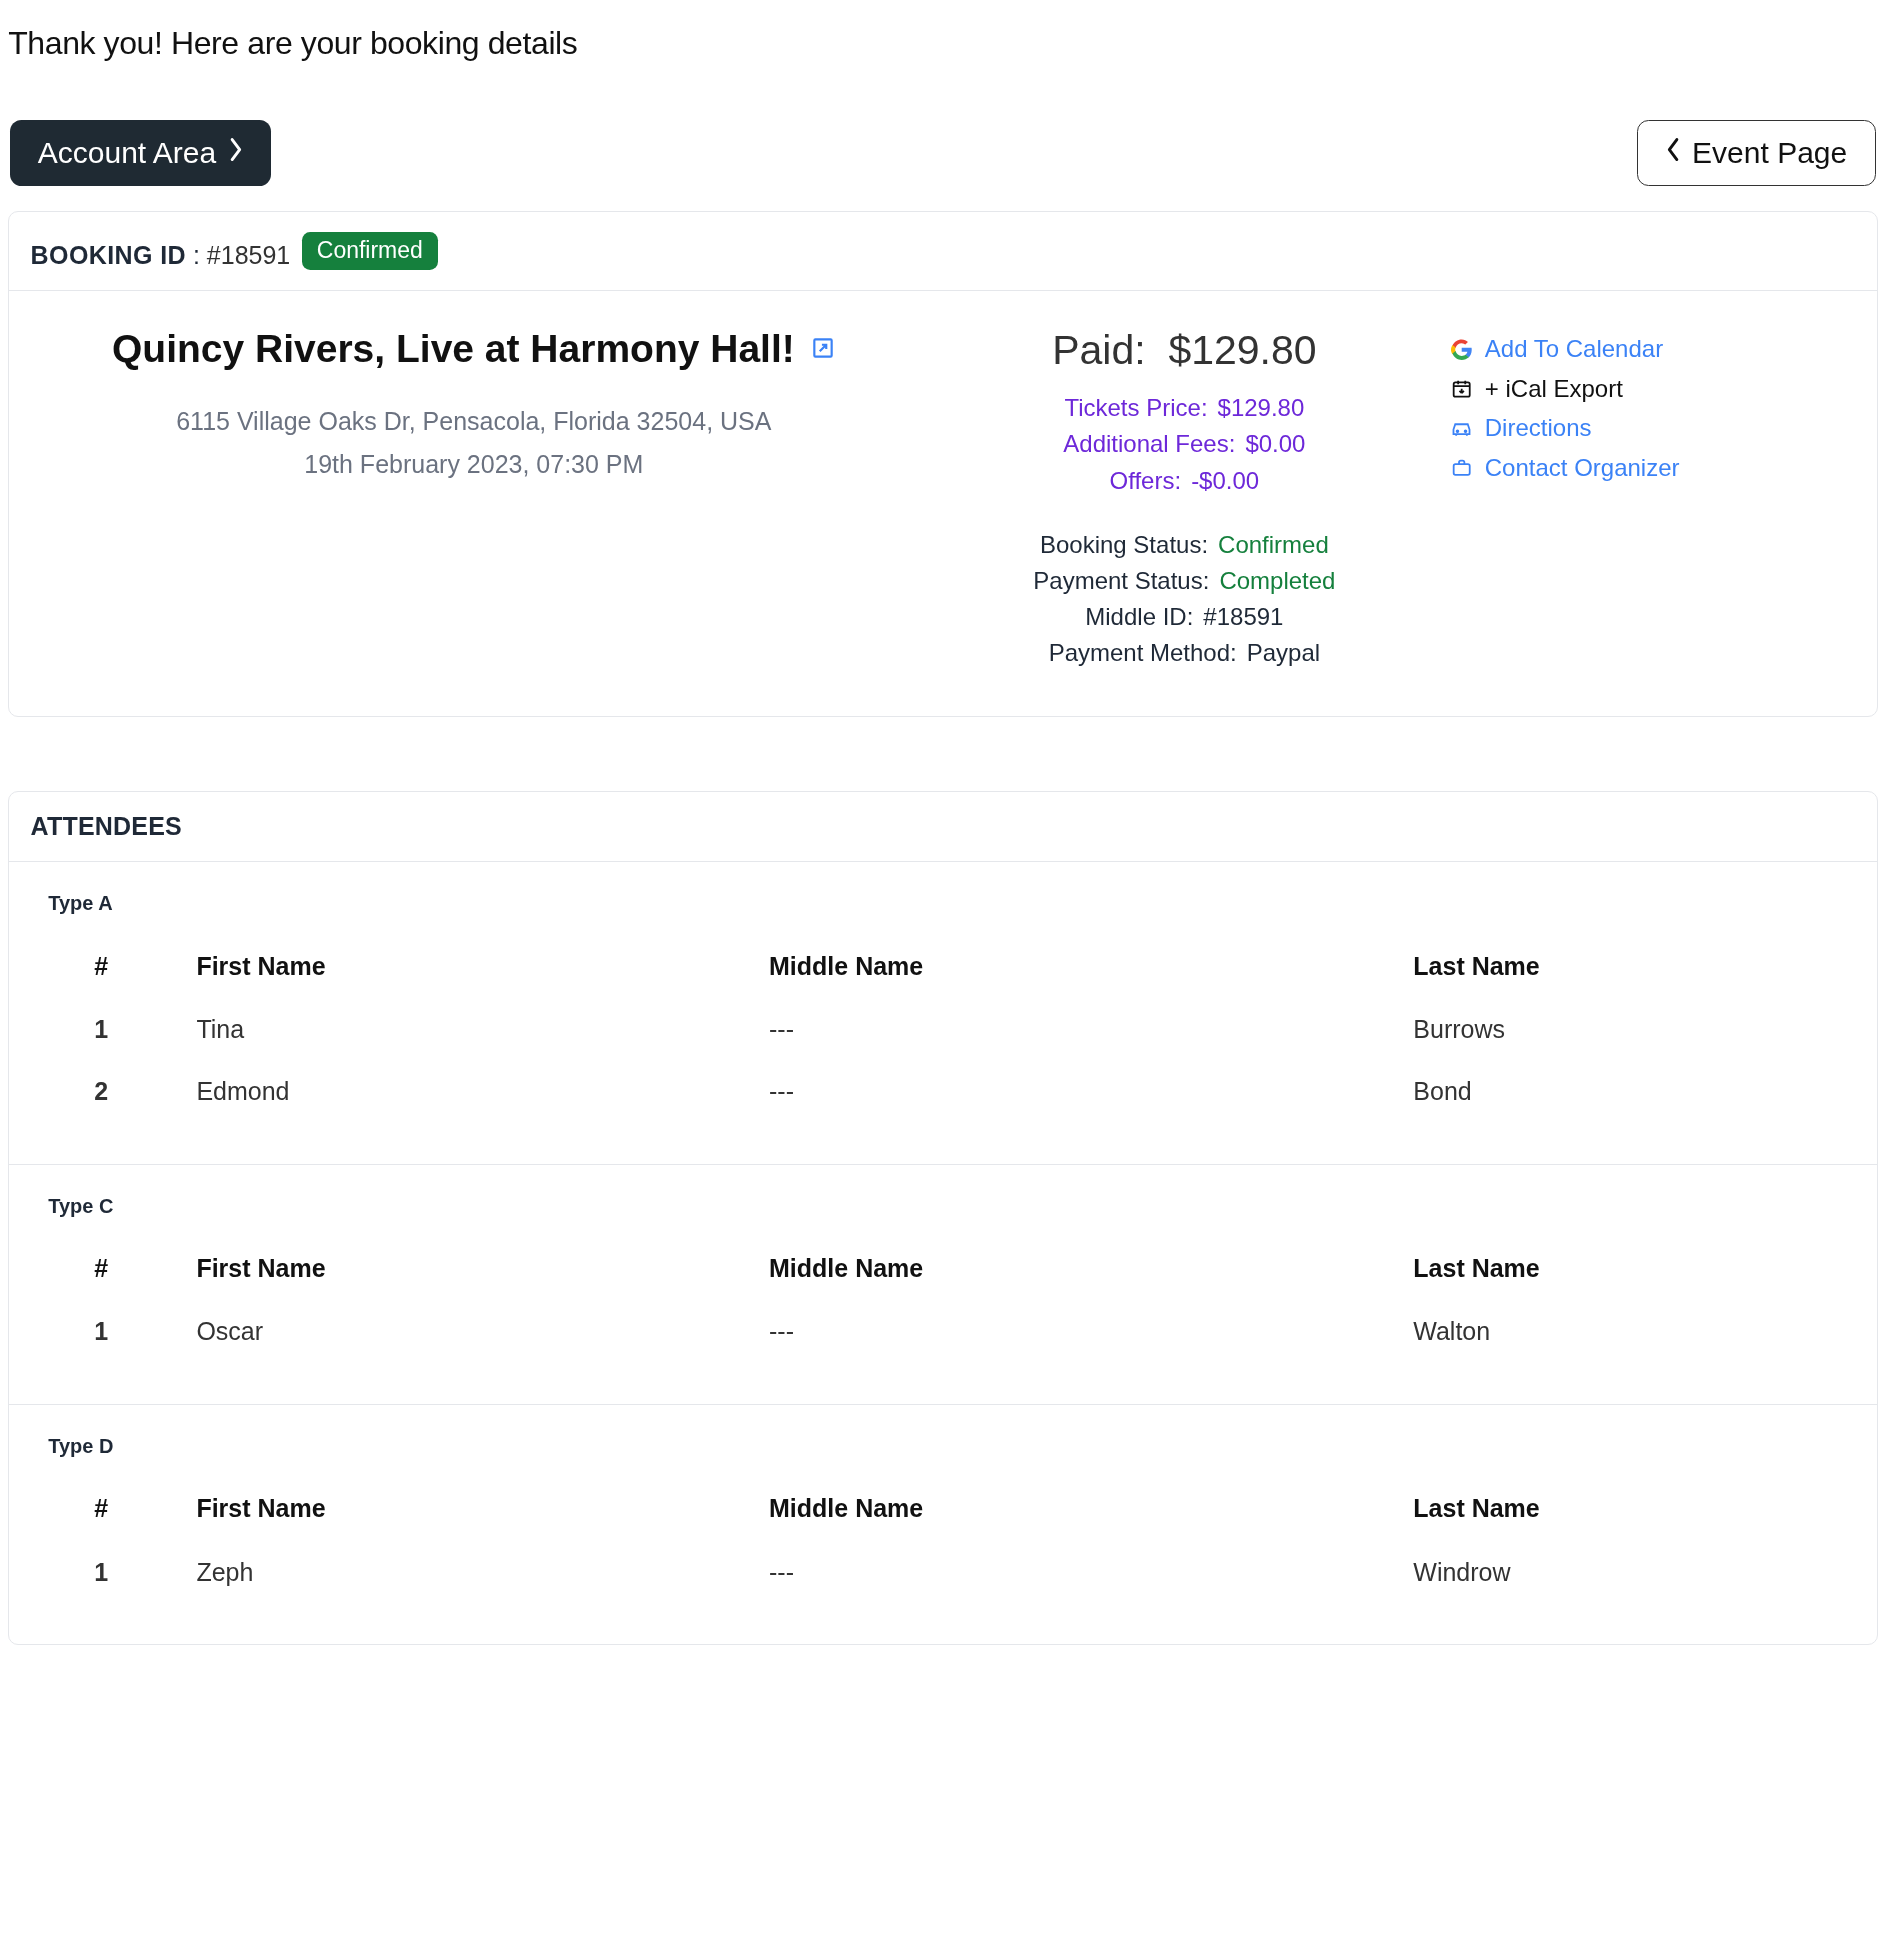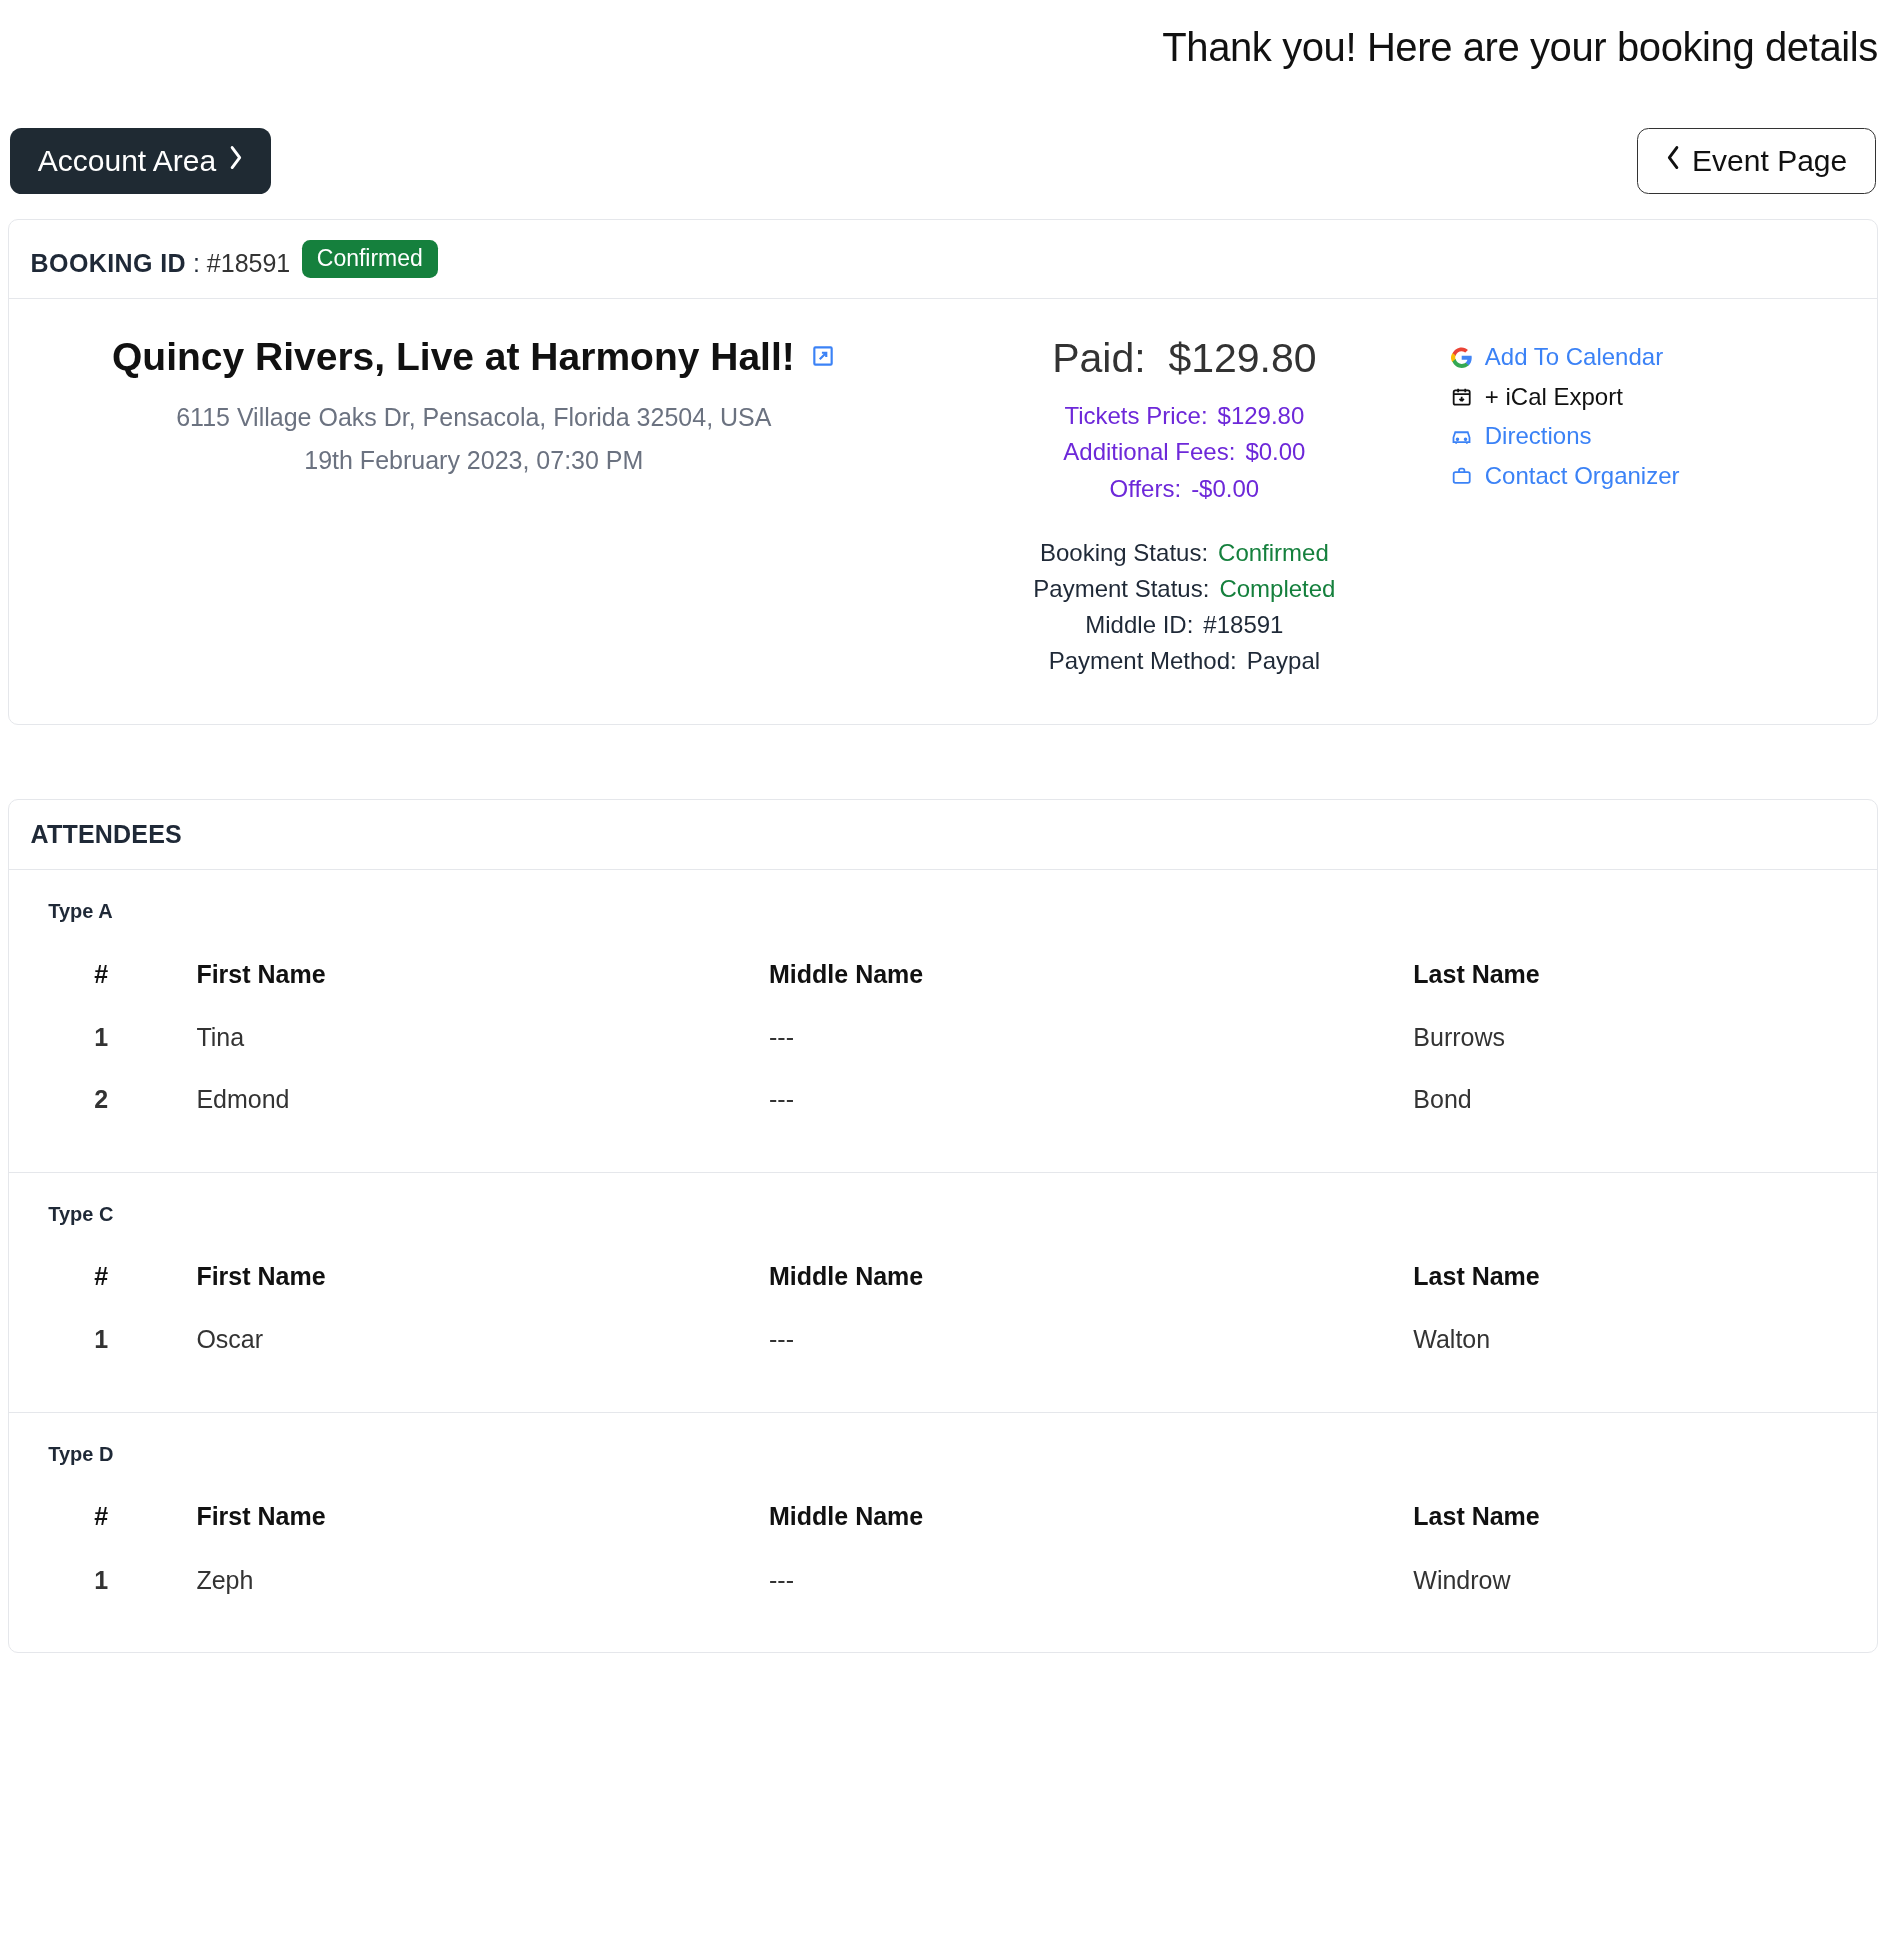--- a/index.html
+++ b/index.html
@@ -4,22 +4,22 @@
 <style>
   * { box-sizing: border-box; margin: 0; padding: 0; }
   body {
     font-family: -apple-system, BlinkMacSystemFont, "Segoe UI", Helvetica, Arial, sans-serif;
     background: #fff;
     color: #1f2937;
     padding: 8.2px;
     font-size: 24px;
   }
   .page-title {
-    text-align: right;
-    font-size: 40px;
+    text-align: left;
+    font-size: 32px;
     font-weight: 400;
     color: #111;
     margin: 16.4px 0 58px 0;
     letter-spacing: -0.4px;
   }
   .nav-row {
     display: flex;
     justify-content: space-between;
     margin-bottom: 25px;
     padding: 0 1.6px;
@@ -96,21 +96,21 @@
   .ext-icon {
     display: inline-flex;
     margin-left: 8.2px;
     vertical-align: 1.6px;
   }
   .muted {
     color: #6b7280;
     font-size: 25px;
     line-height: 1.5;
   }
-  .addr { margin-top: 20px; }
+  .addr { margin-top: 32px; }
   .date { margin-top: 5px; }
   .paid-line {
     font-size: 41px;
     color: #333;
     margin-bottom: 20px;
     font-weight: 400;
   }
   .kv { font-size: 24px; color: #6d28d9; margin-bottom: 8.2px; }
   .kv .v { display:inline-block; margin-left: 10px; }
   .kv-dark { color: #1f2937; }

